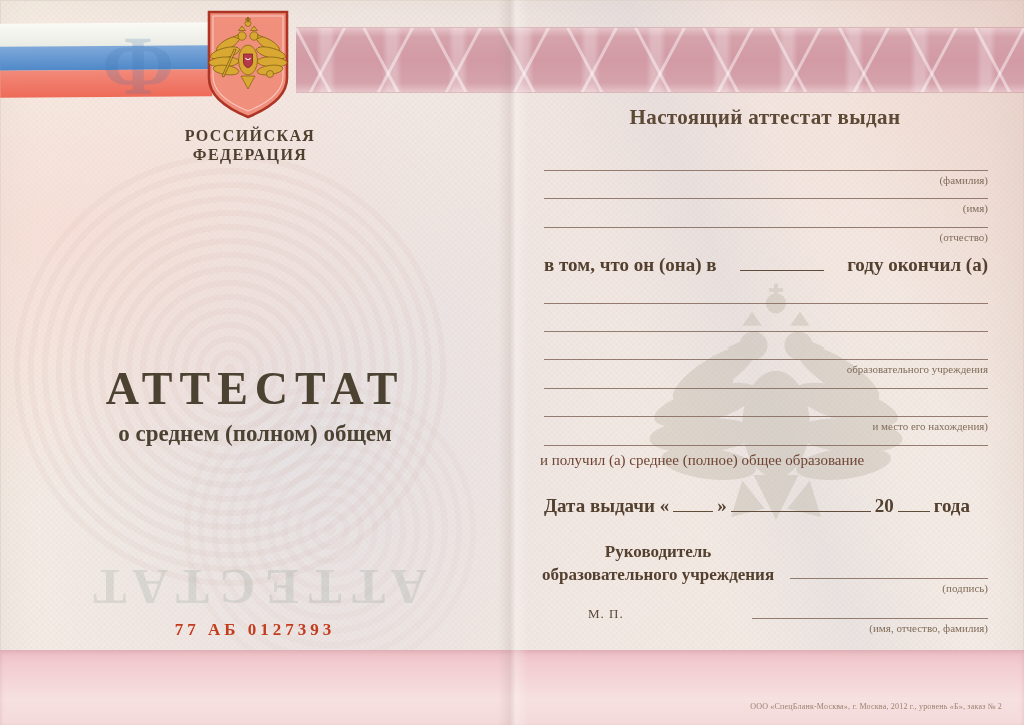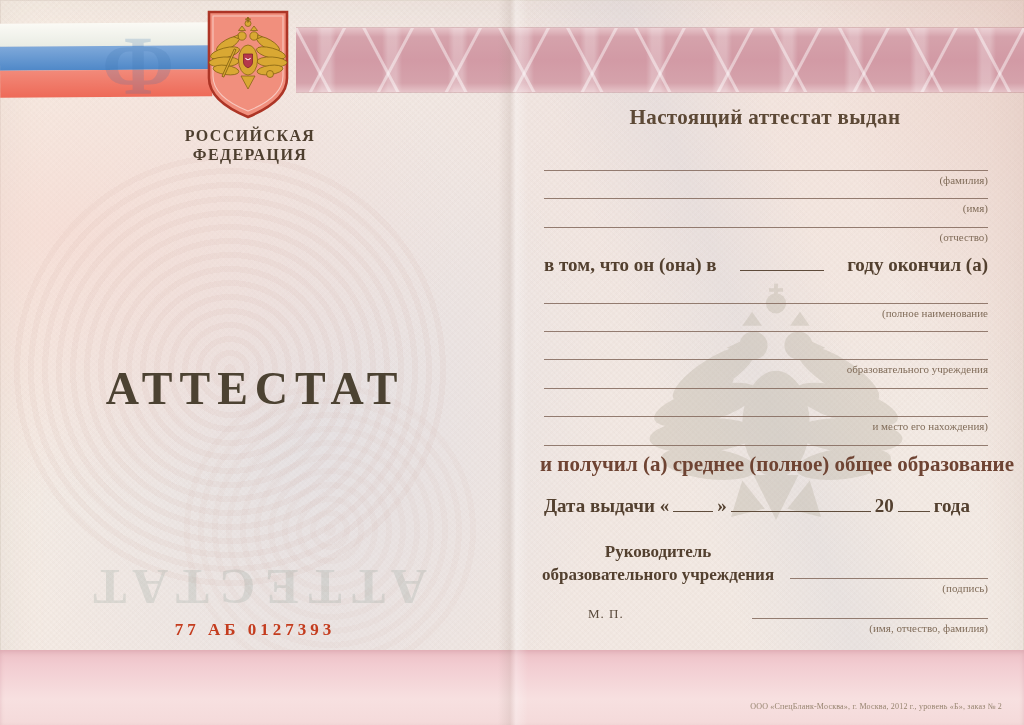--- a/index.html
+++ b/index.html
@@ -63,21 +63,21 @@
   .rp-header{position:absolute;left:540px;top:105px;width:450px;z-index:5;text-align:center;
     font-size:21px;font-weight:700;letter-spacing:0.4px;color:#5d4936;}
   .fline{position:absolute;left:544px;width:444px;height:0;z-index:3;
     border-bottom:1.3px solid rgba(130,105,92,0.85);}
   .flabel{position:absolute;left:544px;width:444px;z-index:4;text-align:right;
     font-size:11px;color:#806c59;}
   .completion{position:absolute;left:544px;top:254px;width:444px;z-index:5;display:flex;
     justify-content:space-between;align-items:baseline;font-size:19px;font-weight:700;color:#53402f;white-space:nowrap;gap:19px;}
   .blank{display:inline-block;height:4px;border-bottom:1.4px solid #5f4c3b;margin:0 4px;}
   .result{position:absolute;left:540px;top:452px;width:452px;z-index:5;
-    font-size:21px;font-weight:700;color:#6f4433;white-space:nowrap;}
+    font-size:15px;font-weight:400;color:#6f4433;white-space:nowrap;}
   .issue-date{position:absolute;left:544px;top:495px;width:444px;z-index:5;display:flex;
     align-items:baseline;font-size:19px;font-weight:700;color:#53402f;white-space:nowrap;}
   .role{position:absolute;left:542px;top:541px;z-index:5;font-size:17px;font-weight:700;
     color:#53402f;line-height:1.35;}
   .fline.sig{left:790px;width:198px;top:578px;}
   .flabel.sig-label{left:790px;width:198px;top:582px;}
   .seal{position:absolute;left:588px;top:606px;z-index:5;font-size:13px;letter-spacing:1px;color:#5a4a3c;}
   .fline.name{left:752px;width:236px;top:618px;}
   .flabel.name-label{left:752px;width:236px;top:622px;}
   .imprint{position:absolute;left:700px;top:702px;width:302px;z-index:5;text-align:right;
@@ -132,20 +132,21 @@
   </svg>
 
   <div class="country">
     <span class="block">РОССИЙСКАЯ</span>
     <span class="block">ФЕДЕРАЦИЯ</span>
   </div>
 
   <div class="ghost-title">АТТЕСТАТ</div>
   <div class="main-title">АТТЕСТАТ</div>
   <div class="subtitle">
+    <span class="block">о среднем (полном) общем</span>
   </div>
   <div class="serial">77  АБ  0127393</div>
 
   <svg class="wm-eagle" width="296" height="270" viewBox="0 0 100 96">
     <g fill="#b4ad9c">
       <ellipse cx="28" cy="34" rx="17" ry="5.5" transform="rotate(-32 28 34)"></ellipse>
       <ellipse cx="25" cy="45" rx="19" ry="6" transform="rotate(-16 25 45)"></ellipse>
       <ellipse cx="24" cy="56" rx="19" ry="6" transform="rotate(-4 24 56)"></ellipse>
       <ellipse cx="26" cy="66" rx="17" ry="5.5" transform="rotate(7 26 66)"></ellipse>
       <ellipse cx="72" cy="34" rx="17" ry="5.5" transform="rotate(32 72 34)"></ellipse>
@@ -179,21 +180,20 @@
   <div class="fline" style="top:227px"></div>
   <div class="flabel" style="top:231px">(отчество)</div>
 
   <div class="completion">
     <span>в том, что он (она) в</span>
     <span class="blank" style="width:92px"></span>
     <span>году окончил (а)</span>
   </div>
 
   <div class="fline" style="top:303px"></div>
-  <div class="flabel" style="top:307px">(полное наименование</div>
   <div class="fline" style="top:331px"></div>
   <div class="fline" style="top:359px"></div>
   <div class="flabel" style="top:363px">образовательного учреждения</div>
   <div class="fline" style="top:388px"></div>
   <div class="fline" style="top:416px"></div>
   <div class="flabel" style="top:420px">и место его нахождения)</div>
   <div class="fline" style="top:445px"></div>
 
   <div class="result">и получил (а) среднее (полное) общее образование</div>
 

